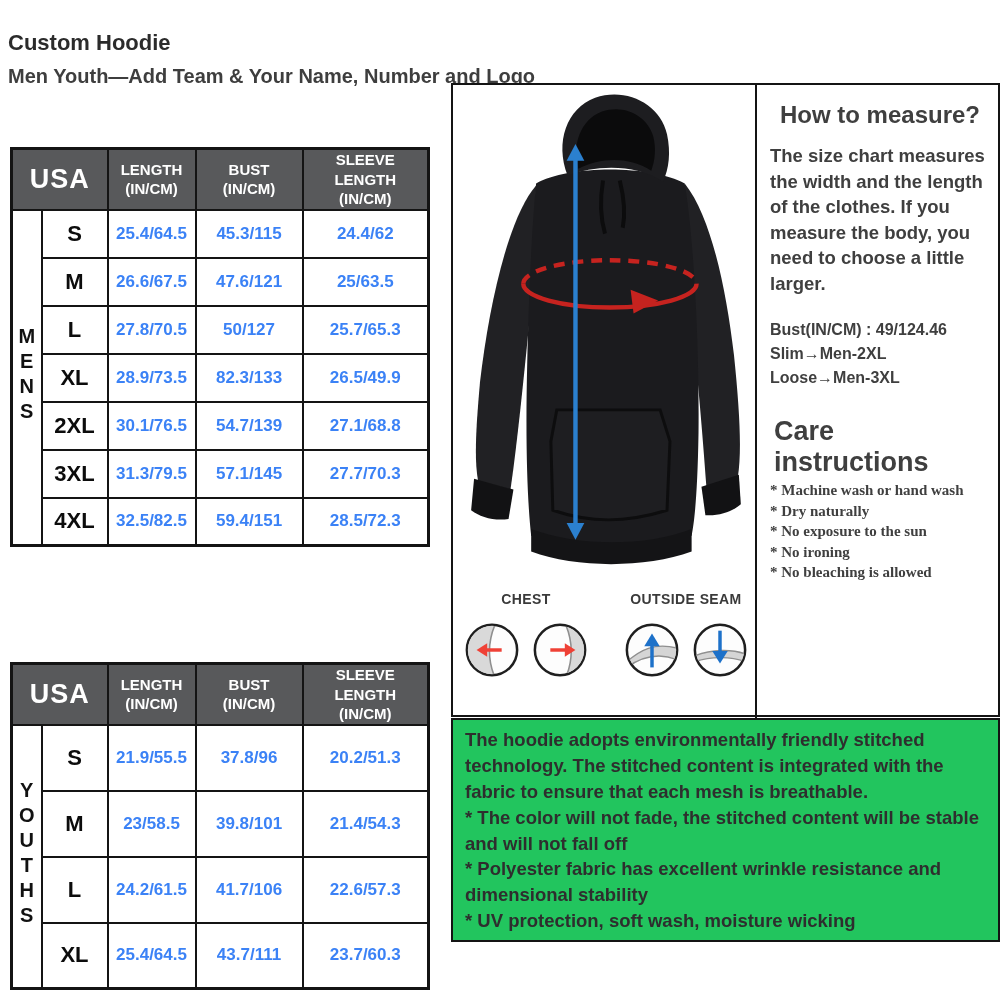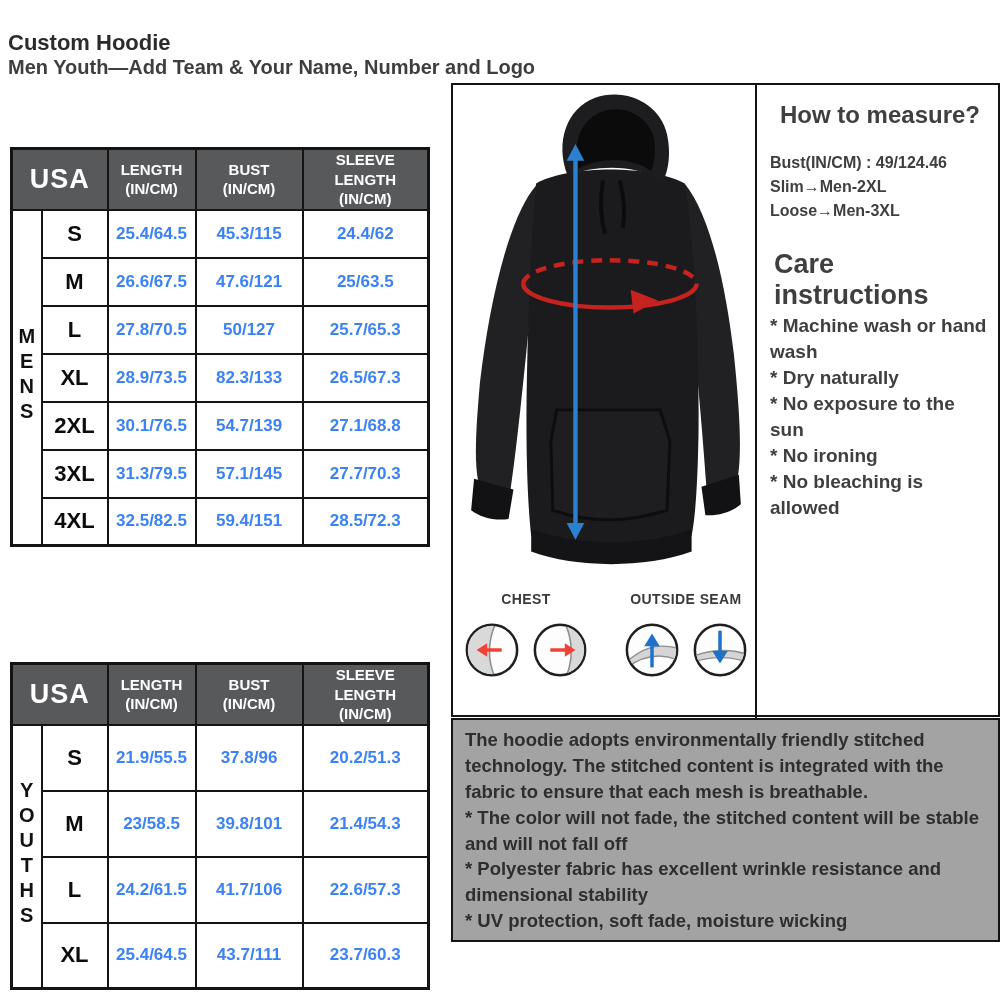--- a/index.html
+++ b/index.html
@@ -3,21 +3,21 @@
 <meta charset="utf-8">
 <style>
   * { box-sizing: border-box; }
   html,body { margin:0; padding:0; }
   body {
     width:1000px; height:1000px; position:relative; background:#ffffff;
     font-family:"Liberation Sans", sans-serif; color:#222; overflow:hidden;
   }
   .page-header { position:absolute; left:8px; top:2px; }
   .title { font-size:22px; font-weight:700; color:#2b2b2b;margin-top:28px; }
-  .subtitle { font-size:20px; font-weight:600; color:#3e3e3e; }
+  .subtitle { font-size:20px; font-weight:600; color:#3e3e3e; margin-top:9px; }
 
   table.size-table {
     position:absolute; border-collapse:collapse; table-layout:fixed;
     border:3px solid #141414; background:#fff;
   }
   .size-table th, .size-table td {
     border:2px solid #141414; text-align:center; vertical-align:middle; padding:0;
   }
   .size-table thead th {
     background:#58595b; color:#ffffff; border-color:#141414;
@@ -54,25 +54,25 @@
   .circles { display:flex; gap:10px; }
 
   .right-panel {
     position:absolute; left:302px; top:0; width:245px; height:667px;
     border-left:2px solid #141414; padding:10px 10px 0 13px; color:#3f3f3f;
   }
   .htm-title { font-size:24px; font-weight:600; text-align:center; margin:6px 0 14px; }
   .htm-body  { font-size:18.5px; font-weight:600; line-height:1.38; }
   .eg-block  { margin-top:22px; font-size:16px; font-weight:700; line-height:1.5; }
   .care-title { font-size:27px; font-weight:600; margin:26px 0 2px 4px; }
-  .care-item  { font-size:19px; font-weight:600; line-height:1.37; }
+  .care-item  { font-size:15px; font-weight:600; line-height:1.37;font-family:Liberation Serif, serif; }
 
   .bottom-box {
     position:absolute; left:451px; top:718px; width:549px; height:224px;
-    border:2px solid #141414; background:#a3a3a3; padding:7px 10px 0 12px;
+    border:2px solid #141414; background:#22c55e; padding:7px 10px 0 12px;
     font-size:18.5px; font-weight:700; color:#2e2e2e; line-height:1.4;
   }
   .bottom-box div { margin:0; }
 </style>
 </head>
 <body>
 
 <div class="page-header">
   <div class="title">Custom Hoodie</div>
   <div class="subtitle">Men  Youth—Add Team &amp; Your Name, Number and Logo</div>
@@ -120,21 +120,21 @@
     <tr>
       <td class="size-td">L</td>
       <td class="val-td">27.8/70.5</td>
       <td class="val-td">50/127</td>
       <td class="val-td">25.7/65.3</td>
     </tr>
     <tr>
       <td class="size-td">XL</td>
       <td class="val-td">28.9/73.5</td>
       <td class="val-td">82.3/133</td>
-      <td class="val-td">26.5/67.3</td>
+      <td class="val-td">26.5/49.9</td>
     </tr>
     <tr>
       <td class="size-td">2XL</td>
       <td class="val-td">30.1/76.5</td>
       <td class="val-td">54.7/139</td>
       <td class="val-td">27.1/68.8</td>
     </tr>
     <tr>
       <td class="size-td">3XL</td>
       <td class="val-td">31.3/79.5</td>
@@ -300,32 +300,33 @@
           </g>
           <line x1="30" y1="10" x2="30" y2="33" stroke="#1d71c9" stroke-width="3.6"></line>
           <polygon points="30,44 22,31 38,31" fill="#1d71c9"></polygon>
         </svg>
       </div>
     </div>
   </div>
 
   <div class="right-panel">
     <div class="htm-title">How to measure?</div>
+    <div class="htm-body">The size chart measures the width and the length of the clothes.  If you measure the body, you need to choose a little larger.</div>
     <div class="eg-block">
       <div>Bust(IN/CM) : 49/124.46</div>
       <div>Slim→Men-2XL</div>
       <div>Loose→Men-3XL</div>
     </div>
     <div class="care-title">Care instructions</div>
     <div class="care-item">* Machine wash or hand wash</div>
     <div class="care-item">* Dry naturally</div>
     <div class="care-item">* No exposure to the sun</div>
     <div class="care-item">* No ironing</div>
     <div class="care-item">* No bleaching is allowed</div>
   </div>
 </div>
 
 <div class="bottom-box">
   <div>The hoodie adopts environmentally friendly stitched technology. The stitched content is integrated with the fabric to ensure that each mesh is breathable.</div>
   <div>* The color will not fade, the stitched content will be stable and will not fall off</div>
   <div>* Polyester fabric has excellent wrinkle resistance and dimensional stability</div>
-  <div>* UV protection, soft fade, moisture wicking</div>
+  <div>* UV protection, soft wash, moisture wicking</div>
 </div>
 
 </body></html>

